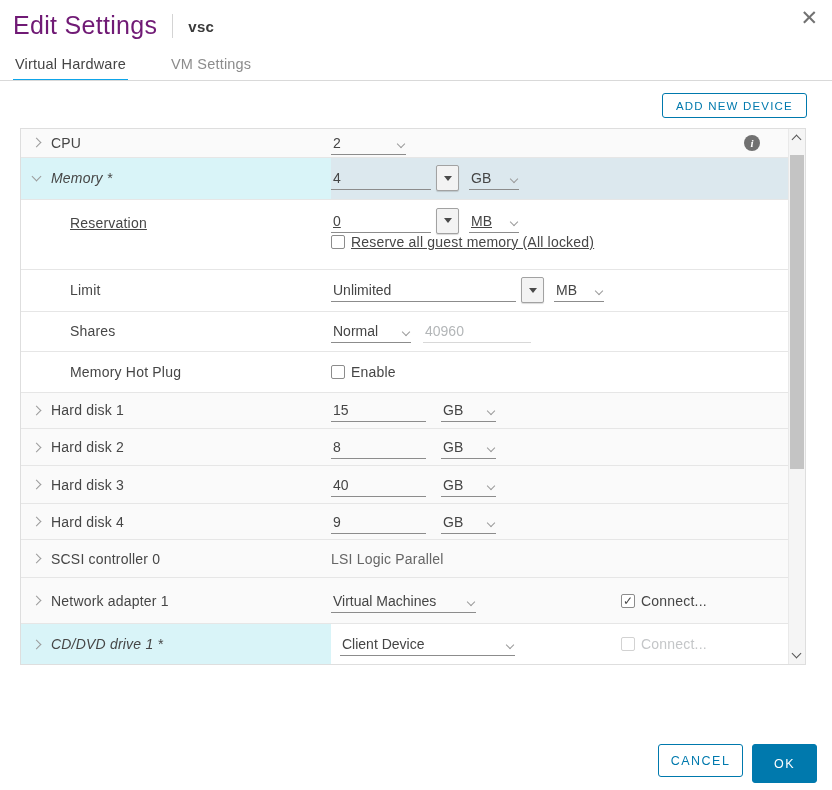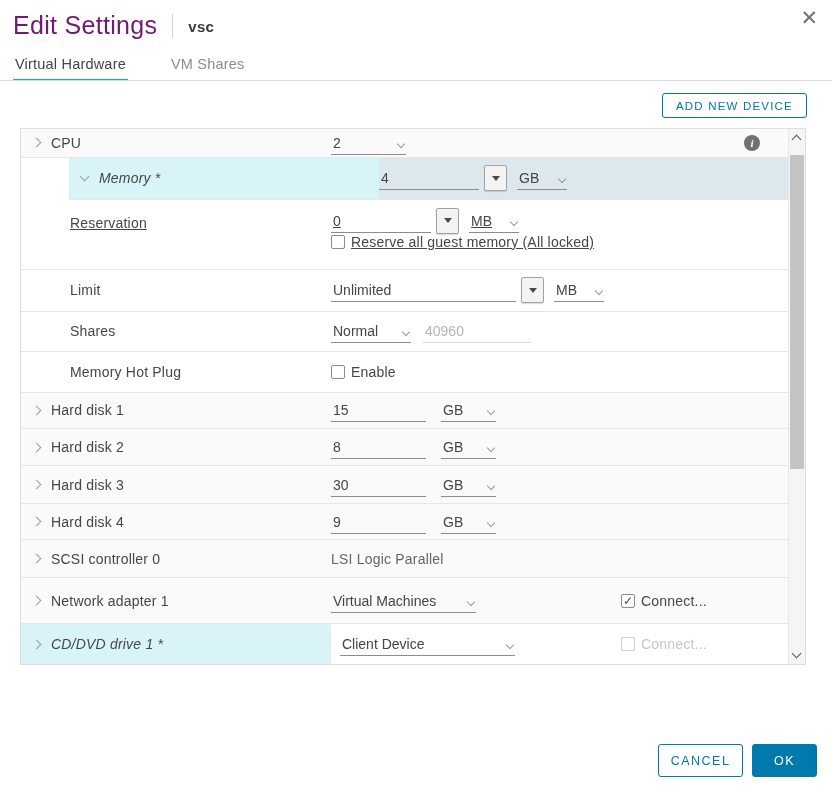--- a/index.html
+++ b/index.html
@@ -65,35 +65,35 @@
   
   .sbar { width:17px; background:#f5f5f5; border-left:1px solid #e9e9e9; position:relative; }
   .sbar .arr { position:absolute; left:4px; width:7px; height:7px; border-right:1.6px solid #555; border-bottom:1.6px solid #555; }
   .sbar .arr.up { top:7px; transform:rotate(-135deg); }
   .sbar .arr.dn { bottom:7px; transform:rotate(45deg); }
   .sbar .thumb { position:absolute; top:26px; left:1px; width:14px; height:314px; background:#c4c4c4; }
 
   
   .footer { position:absolute; top:744px; right:15px; display:flex; gap:9px;margin-left:32px; }
   .btn-cancel { width:85px; height:33px; background:#fff; border:1px solid #0079ad; border-radius:3px; color:#0079ad; font-size:12.5px; letter-spacing:1.5px; font-weight:500; font-family:"Liberation Sans",sans-serif; cursor:pointer; }
-  .btn-ok { width:65px; height:33px; background:#0079ad; border:1px solid #0079ad; border-radius:3px; color:#fff; font-size:12.5px; letter-spacing:1.5px; font-weight:500; font-family:"Liberation Sans",sans-serif; cursor:pointer; }
+  .btn-ok { width:65px; height:39px; background:#0079ad; border:1px solid #0079ad; border-radius:3px; color:#fff; font-size:12.5px; letter-spacing:1.5px; font-weight:500; font-family:"Liberation Sans",sans-serif; cursor:pointer; }
 </style>
 </head>
 <body>
 
 <div class="hdr">
   <span class="hdr-title">Edit Settings</span>
   <span class="hdr-div"></span>
   <span class="hdr-vm">vsc</span>
   <span class="close">✕</span>
 </div>
 
 <div class="tabs">
   <span class="tab active">Virtual Hardware</span>
-  <span class="tab inactive">VM Shares</span>
+  <span class="tab inactive">VM Settings</span>
 </div>
 
 <div class="toolbar">
   <button class="btn-add">ADD NEW DEVICE</button>
 </div>
 
 <div class="tbl">
   <div class="tbl-rows">
 
     <div class="row" style="height:29px;">
@@ -103,21 +103,21 @@
       </div>
       <div class="cell-value">
         <span class="uline w-cpu">
           <span>2</span>
           <span class="sel-car"></span>
         </span>
         <span class="info">i</span>
       </div>
     </div>
 
-    <div class="row" style="height:42px;margin-left:48px;">
+    <div class="row" style="height:42px;">
       <div class="cell-label hl-cyan">
         <span class="car down"></span>
         <span class="lbl italic">Memory *</span>
       </div>
       <div class="cell-value hl-blue">
         <span class="uline w-num">
           <span>4</span>
         </span>
         <span class="spin">
             <i></i>
@@ -228,21 +228,21 @@
       </div>
     </div>
 
     <div class="row" style="height:38px;align-items:flex-end;">
       <div class="cell-label">
         <span class="car right"></span>
         <span class="lbl">Hard disk 3</span>
       </div>
       <div class="cell-value">
         <span class="uline w-hd">
-          <span>30</span>
+          <span>40</span>
         </span>
         <span class="uline w-hdunit">
           <span>GB</span>
           <span class="sel-car"></span>
         </span>
       </div>
     </div>
 
     <div class="row" style="height:36px;">
       <div class="cell-label">

